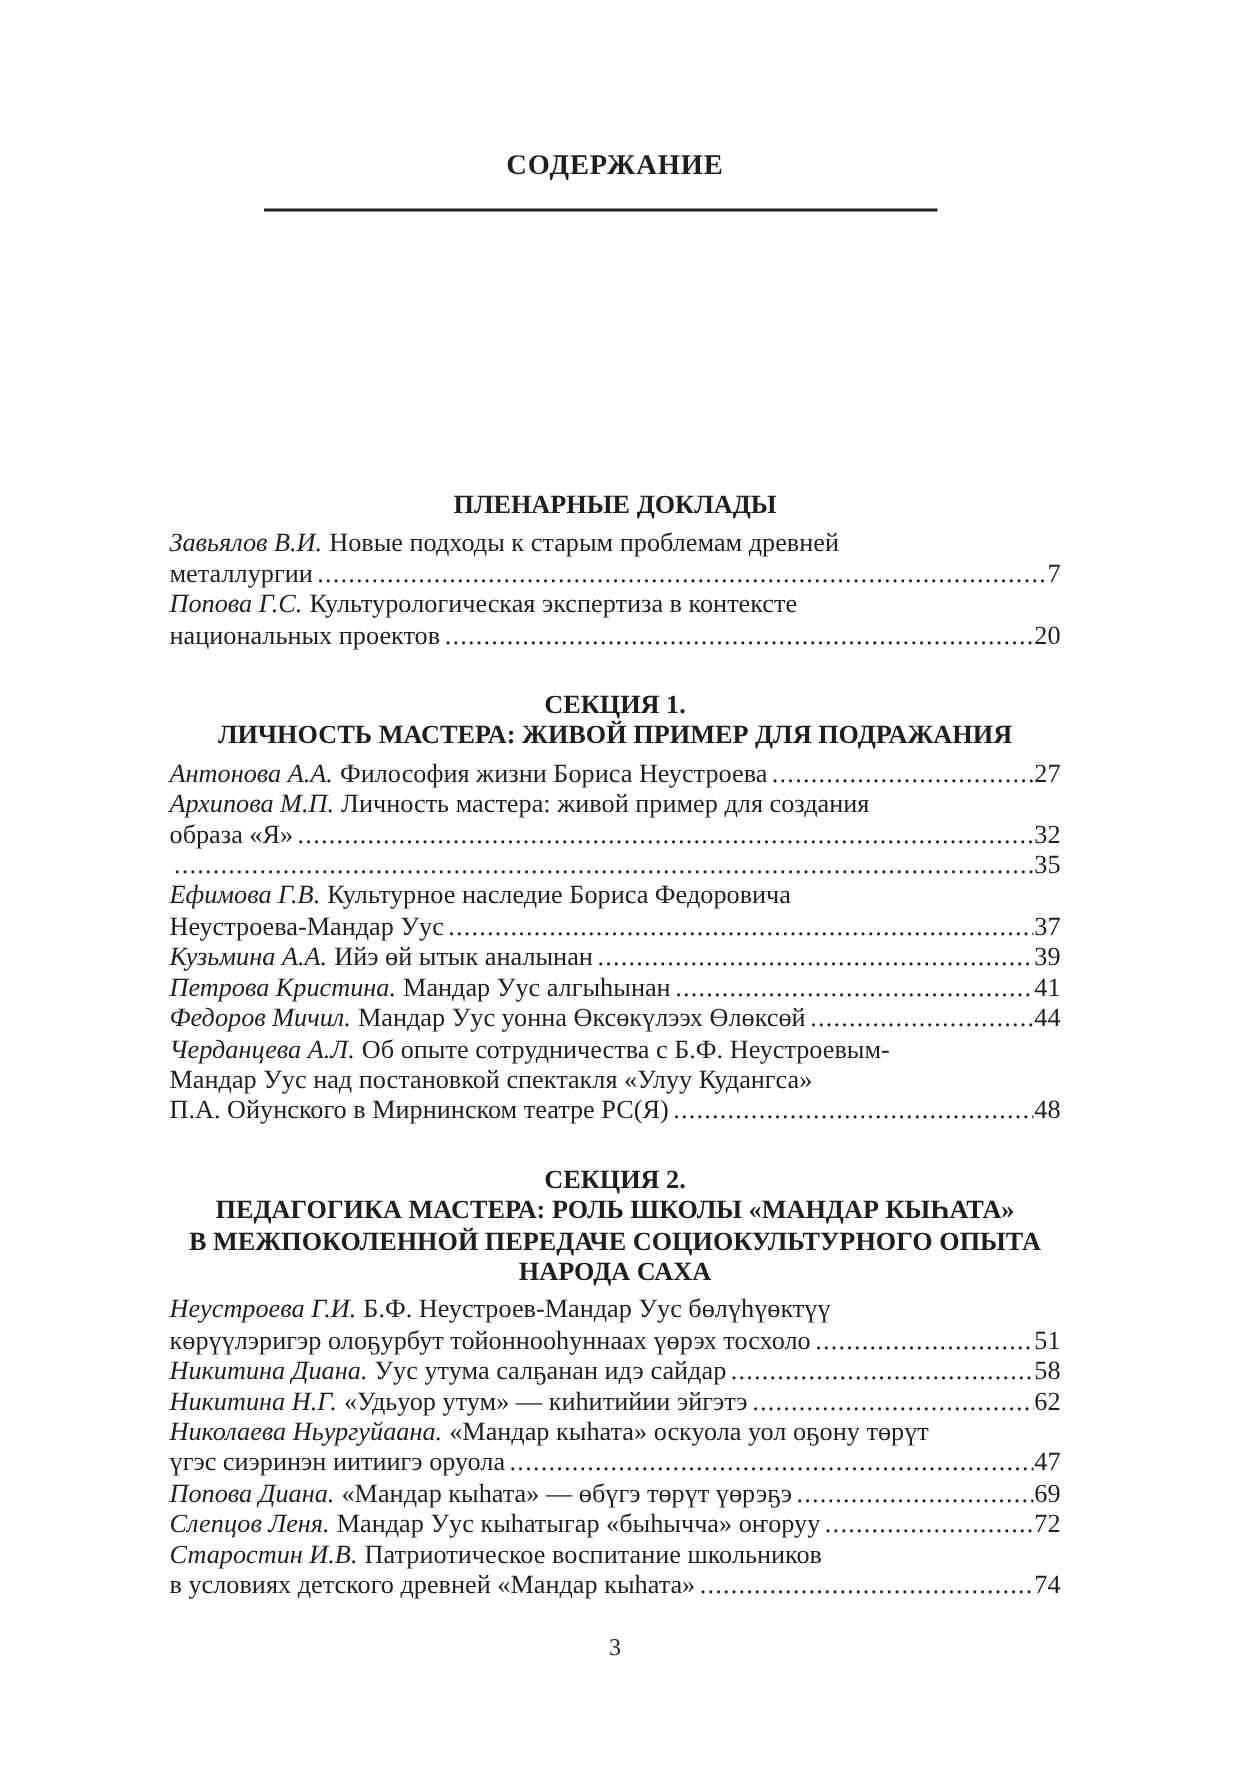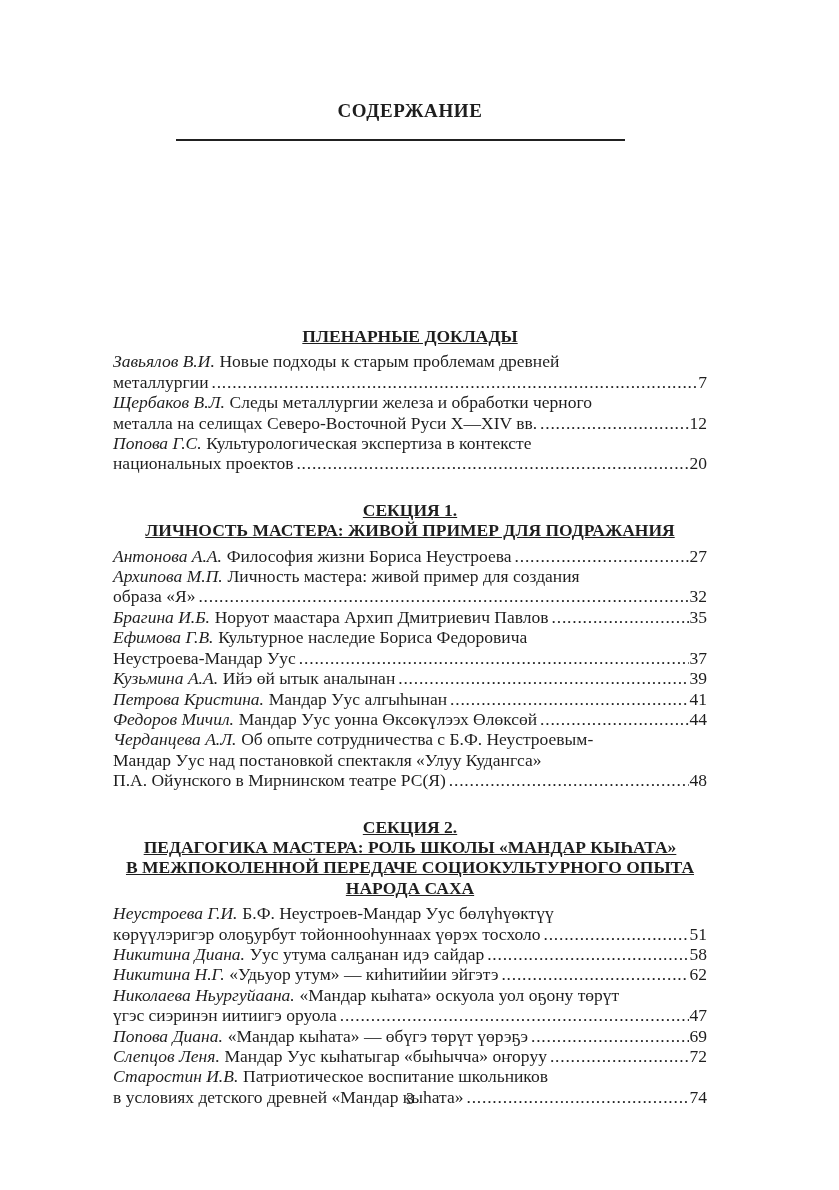--- a/index.html
+++ b/index.html
@@ -19,21 +19,21 @@
   }
   .title-rule {
     position:absolute; top:139px; left:176px;
     width:449px; height:2px; background:#212121;
   }
   .toc {
     position:absolute; top:326px; left:113px; width:594px;
     font-size:17.5px; line-height:20.4px;
   }
   .section + .section { margin-top:26px; }
-  .heading { font-weight:700; text-align:center; margin-bottom:5px;text-decoration:underline; }
+  .heading { font-weight:700; text-align:center; margin-bottom:5px; }
   .entry .line { white-space:nowrap; }
   .dotline { display:flex; align-items:flex-end; white-space:nowrap; }
   .txt { white-space:nowrap; flex:0 0 auto; }
   .author { font-style:italic; margin-right:0.27em; }
   .dots {
     flex:1 1 auto; overflow:hidden; white-space:nowrap;
     letter-spacing:0.8px; margin-left:3px; margin-right:1px;
     min-width:0;
   }
   .dots::after {
@@ -58,28 +58,20 @@
         </div>
         <div class="entry">
           <div class="line"><span class="txt"><i class="author">Завьялов В.И.</i><span class="t">Новые подходы к старым проблемам древней</span></span></div>
           <div class="line dotline">
             <span class="txt"><span class="t">металлургии</span></span>
             <span class="dots"></span>
             <span class="pg">7</span>
           </div>
         </div>
         <div class="entry">
-          <div class="line"><span class="txt"><i class="author">Щербаков В.Л.</i><span class="t">Следы металлургии железа и обработки черного</span></span></div>
-          <div class="line dotline">
-            <span class="txt"><span class="t">металла на селищах Северо-Восточной Руси X—XIV вв.</span></span>
-            <span class="dots"></span>
-            <span class="pg">12</span>
-          </div>
-        </div>
-        <div class="entry">
           <div class="line"><span class="txt"><i class="author">Попова Г.С.</i><span class="t">Культурологическая экспертиза в контексте</span></span></div>
           <div class="line dotline">
             <span class="txt"><span class="t">национальных проектов</span></span>
             <span class="dots"></span>
             <span class="pg">20</span>
           </div>
         </div>
       </div>
       <div class="section">
         <div class="heading">
@@ -96,21 +88,20 @@
         <div class="entry">
           <div class="line"><span class="txt"><i class="author">Архипова М.П.</i><span class="t">Личность мастера: живой пример для создания</span></span></div>
           <div class="line dotline">
             <span class="txt"><span class="t">образа «Я»</span></span>
             <span class="dots"></span>
             <span class="pg">32</span>
           </div>
         </div>
         <div class="entry">
           <div class="line dotline">
-            <span class="txt"><i class="author">Брагина И.Б.</i><span class="t">Норуот маастара Архип Дмитриевич Павлов</span></span>
             <span class="dots"></span>
             <span class="pg">35</span>
           </div>
         </div>
         <div class="entry">
           <div class="line"><span class="txt"><i class="author">Ефимова Г.В.</i><span class="t">Культурное наследие Бориса Федоровича</span></span></div>
           <div class="line dotline">
             <span class="txt"><span class="t">Неустроева-Мандар Уус</span></span>
             <span class="dots"></span>
             <span class="pg">37</span>

